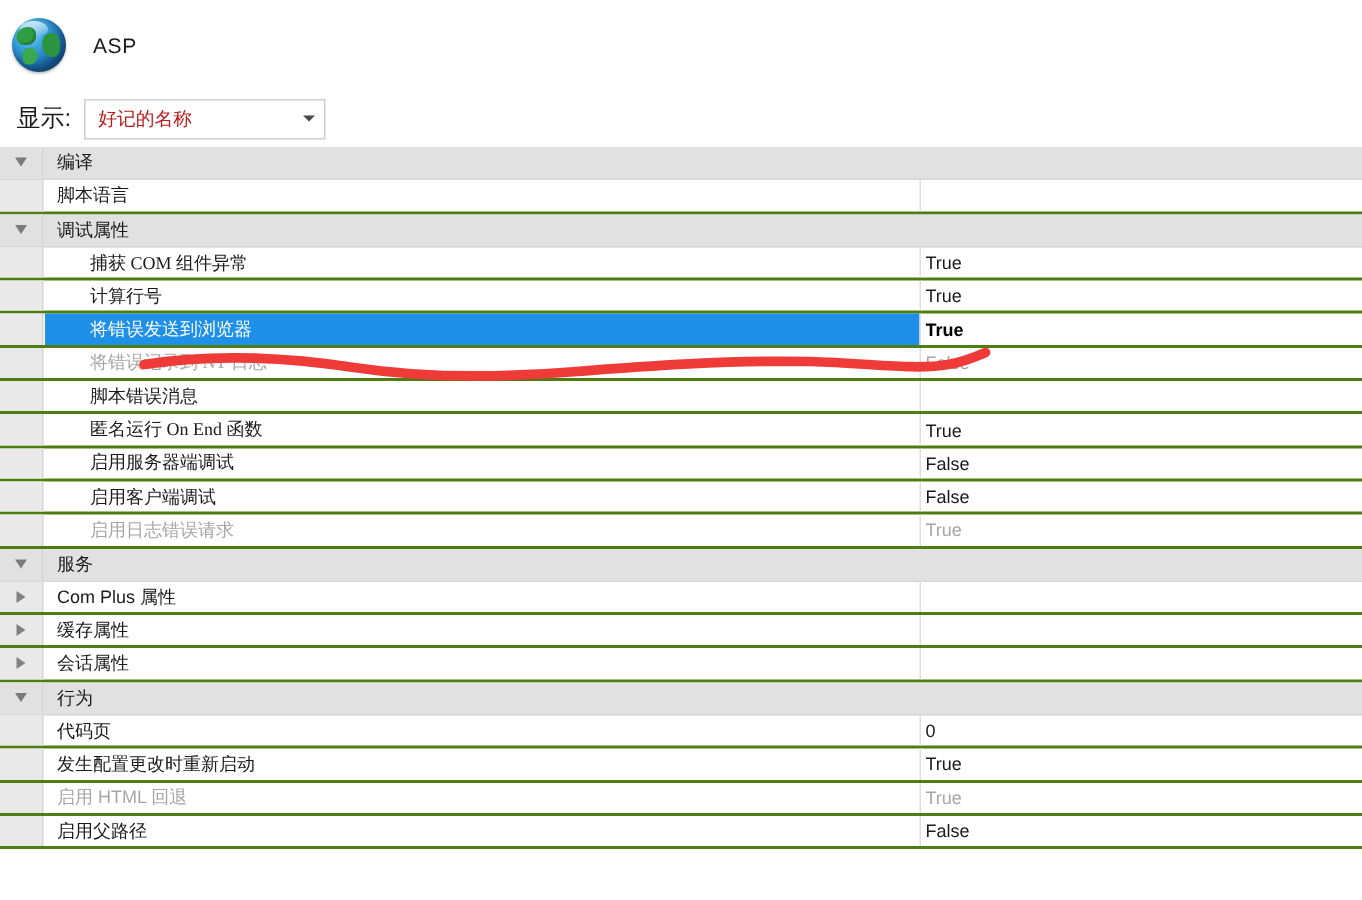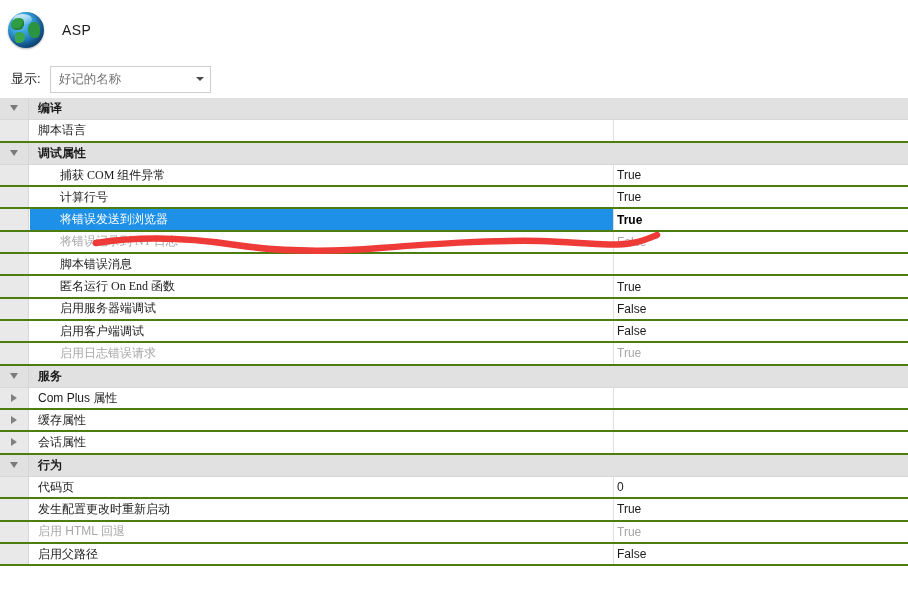--- a/index.html
+++ b/index.html
@@ -70,38 +70,38 @@
 
   
   #filter-bar {
     height: 38px;
     display: flex;
     align-items: center;
     padding-left: 11px;
     box-sizing: border-box;
   }
   #filter-label {
-    font-size: 13px;
+    font-size: 16px;
     color: #1a1a1a;
     margin-right: 9px;
   }
   #filter-combo {
     width: 161px;
     height: 27px;
     background: #ffffff;
     border: 1px solid #cfcfcf;
     display: flex;
     align-items: center;
     box-sizing: border-box;
     position: relative;
   }
   #filter-combo-value {
     padding-left: 8px;
     font-size: 12.5px;
-    color: #737373;
+    color: #b91c1c;
     flex: 1 1 auto;
     white-space: nowrap;
     overflow: hidden;
   }
   #filter-combo-arrow {
     width: 20px;
     display: flex;
     align-items: center;
     justify-content: center;
     flex: 0 0 auto;
@@ -157,21 +157,21 @@
     top: 0; bottom: 0;
     right: 295px;
     display: flex;
     align-items: center;
     box-sizing: border-box;
     padding-left: 8px;
     white-space: nowrap;
     overflow: hidden;
   }
   .row.child .name-cell { padding-left: 30px; font-family: Liberation Serif, serif; }
-  .row.group .name-cell { font-weight: bold; padding-left: 8px; }
+  .row.group .name-cell { font-weight: normal; padding-left: 8px; }
   .vdivider {
     position: absolute;
     left: 613px;
     top: 0; bottom: 0;
     width: 1px;
     background: #e0dede;
   }
   .row.group .vdivider { background: transparent; }
   .value-cell {
     position: absolute;

